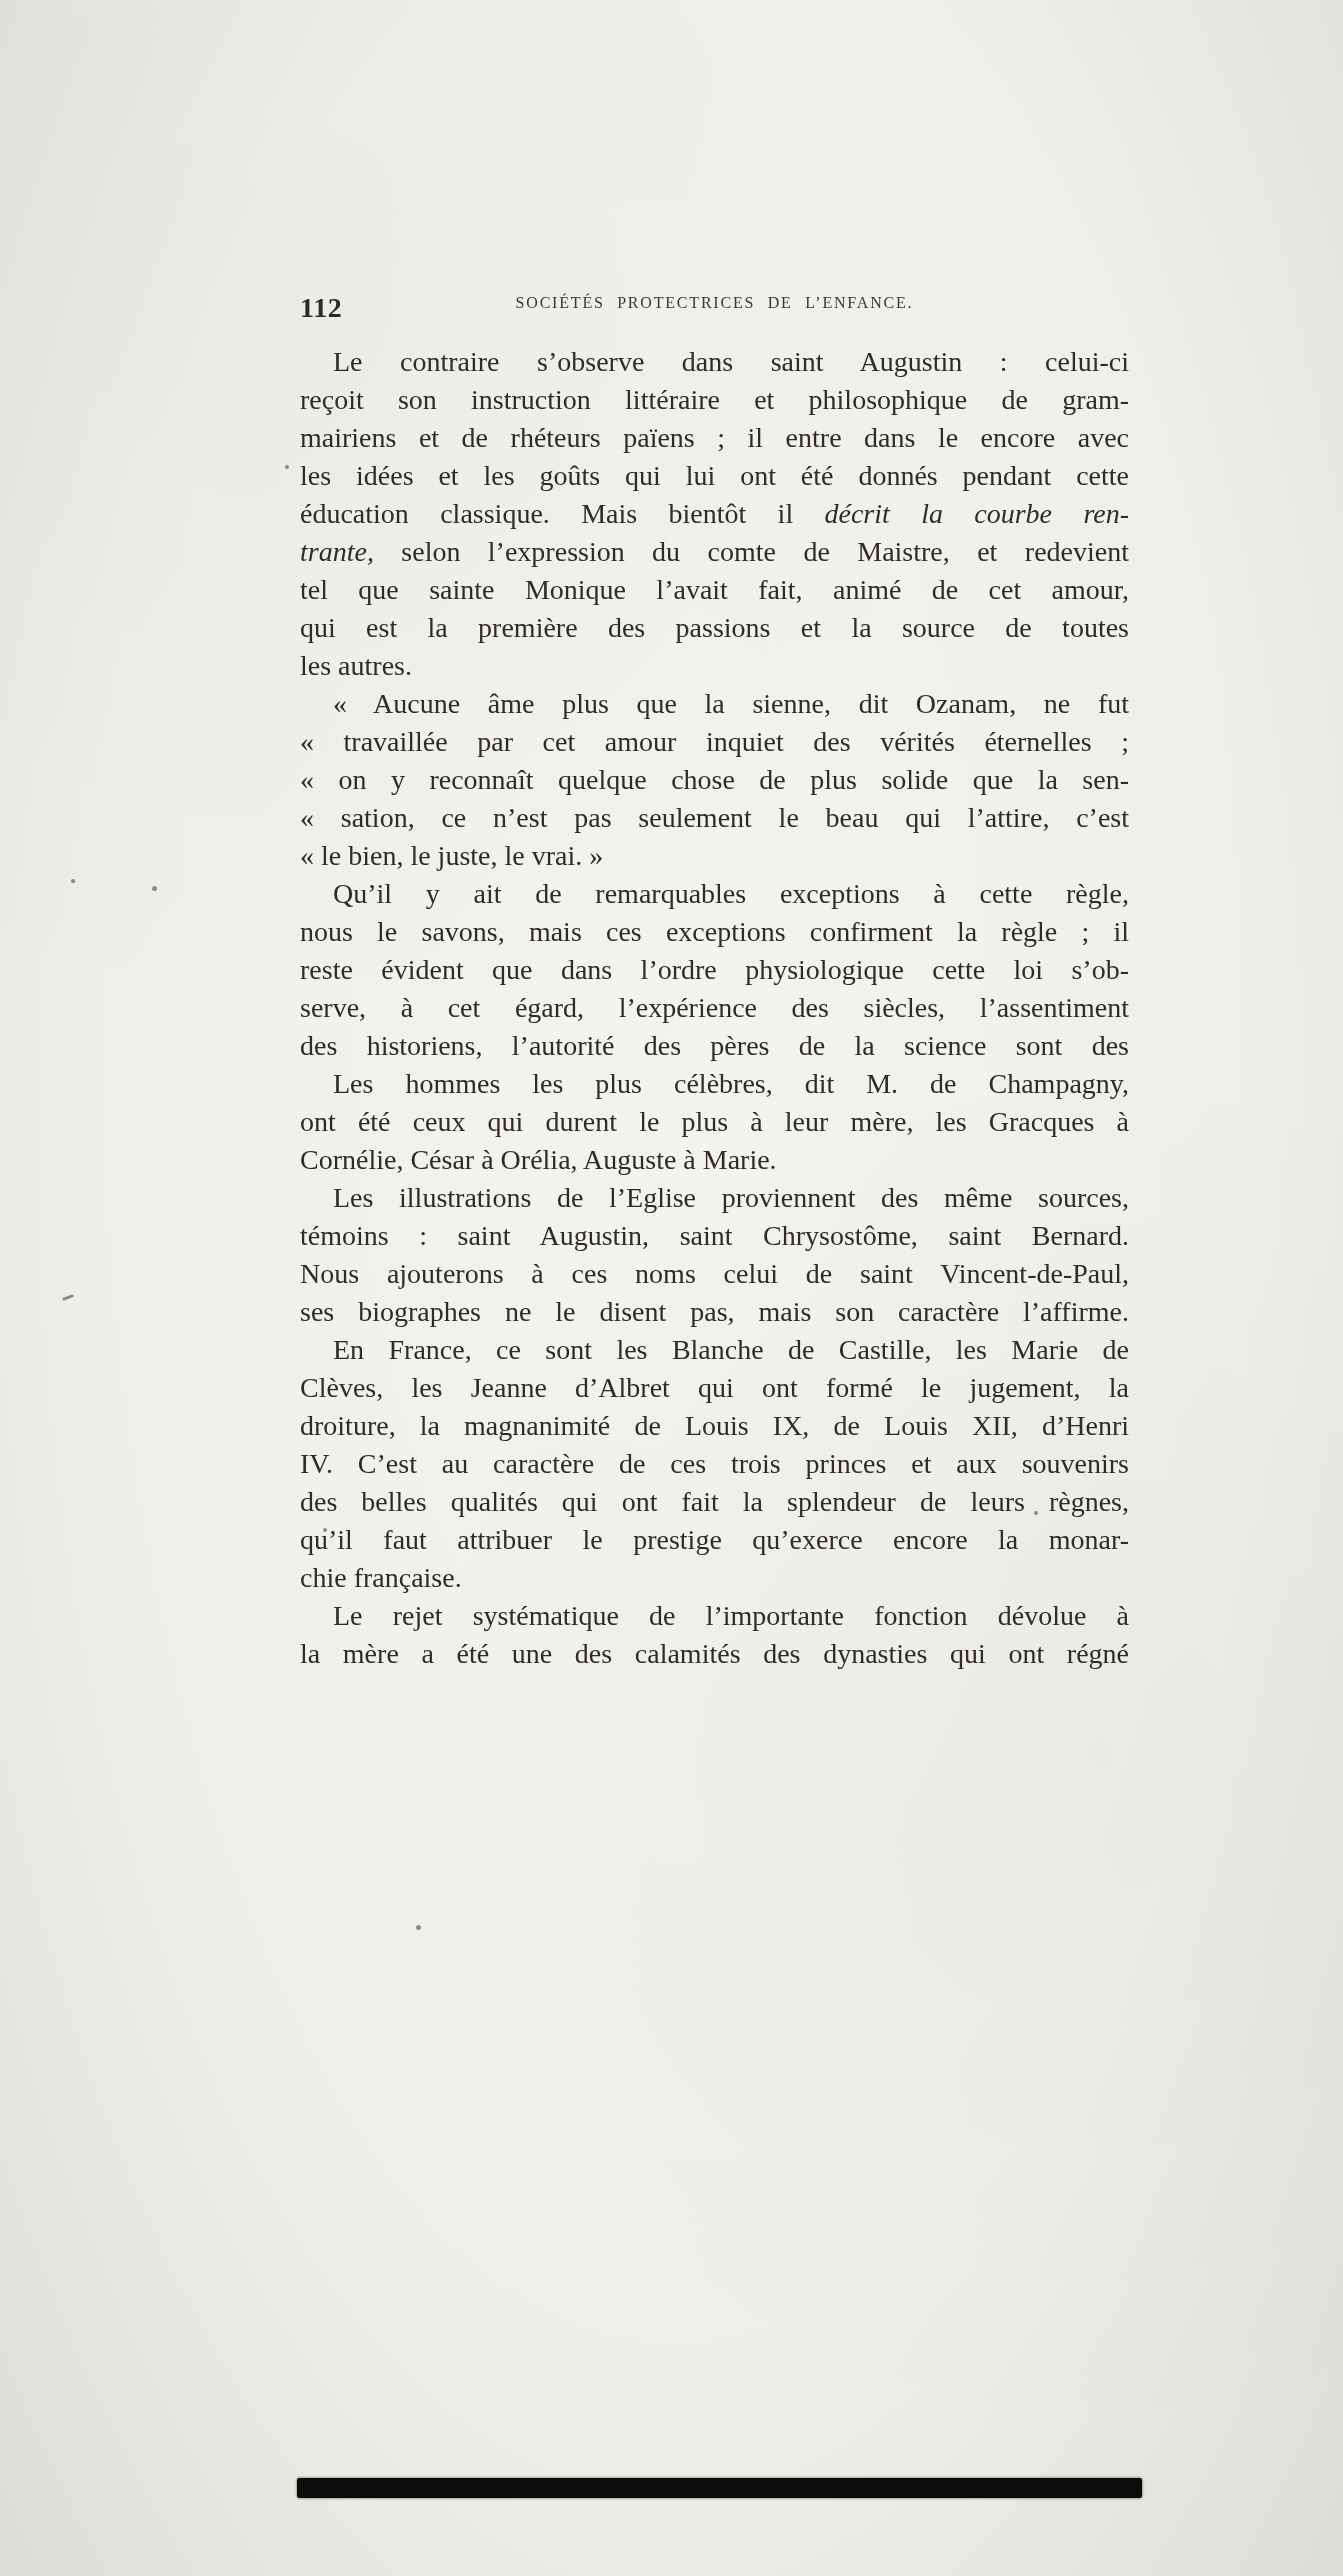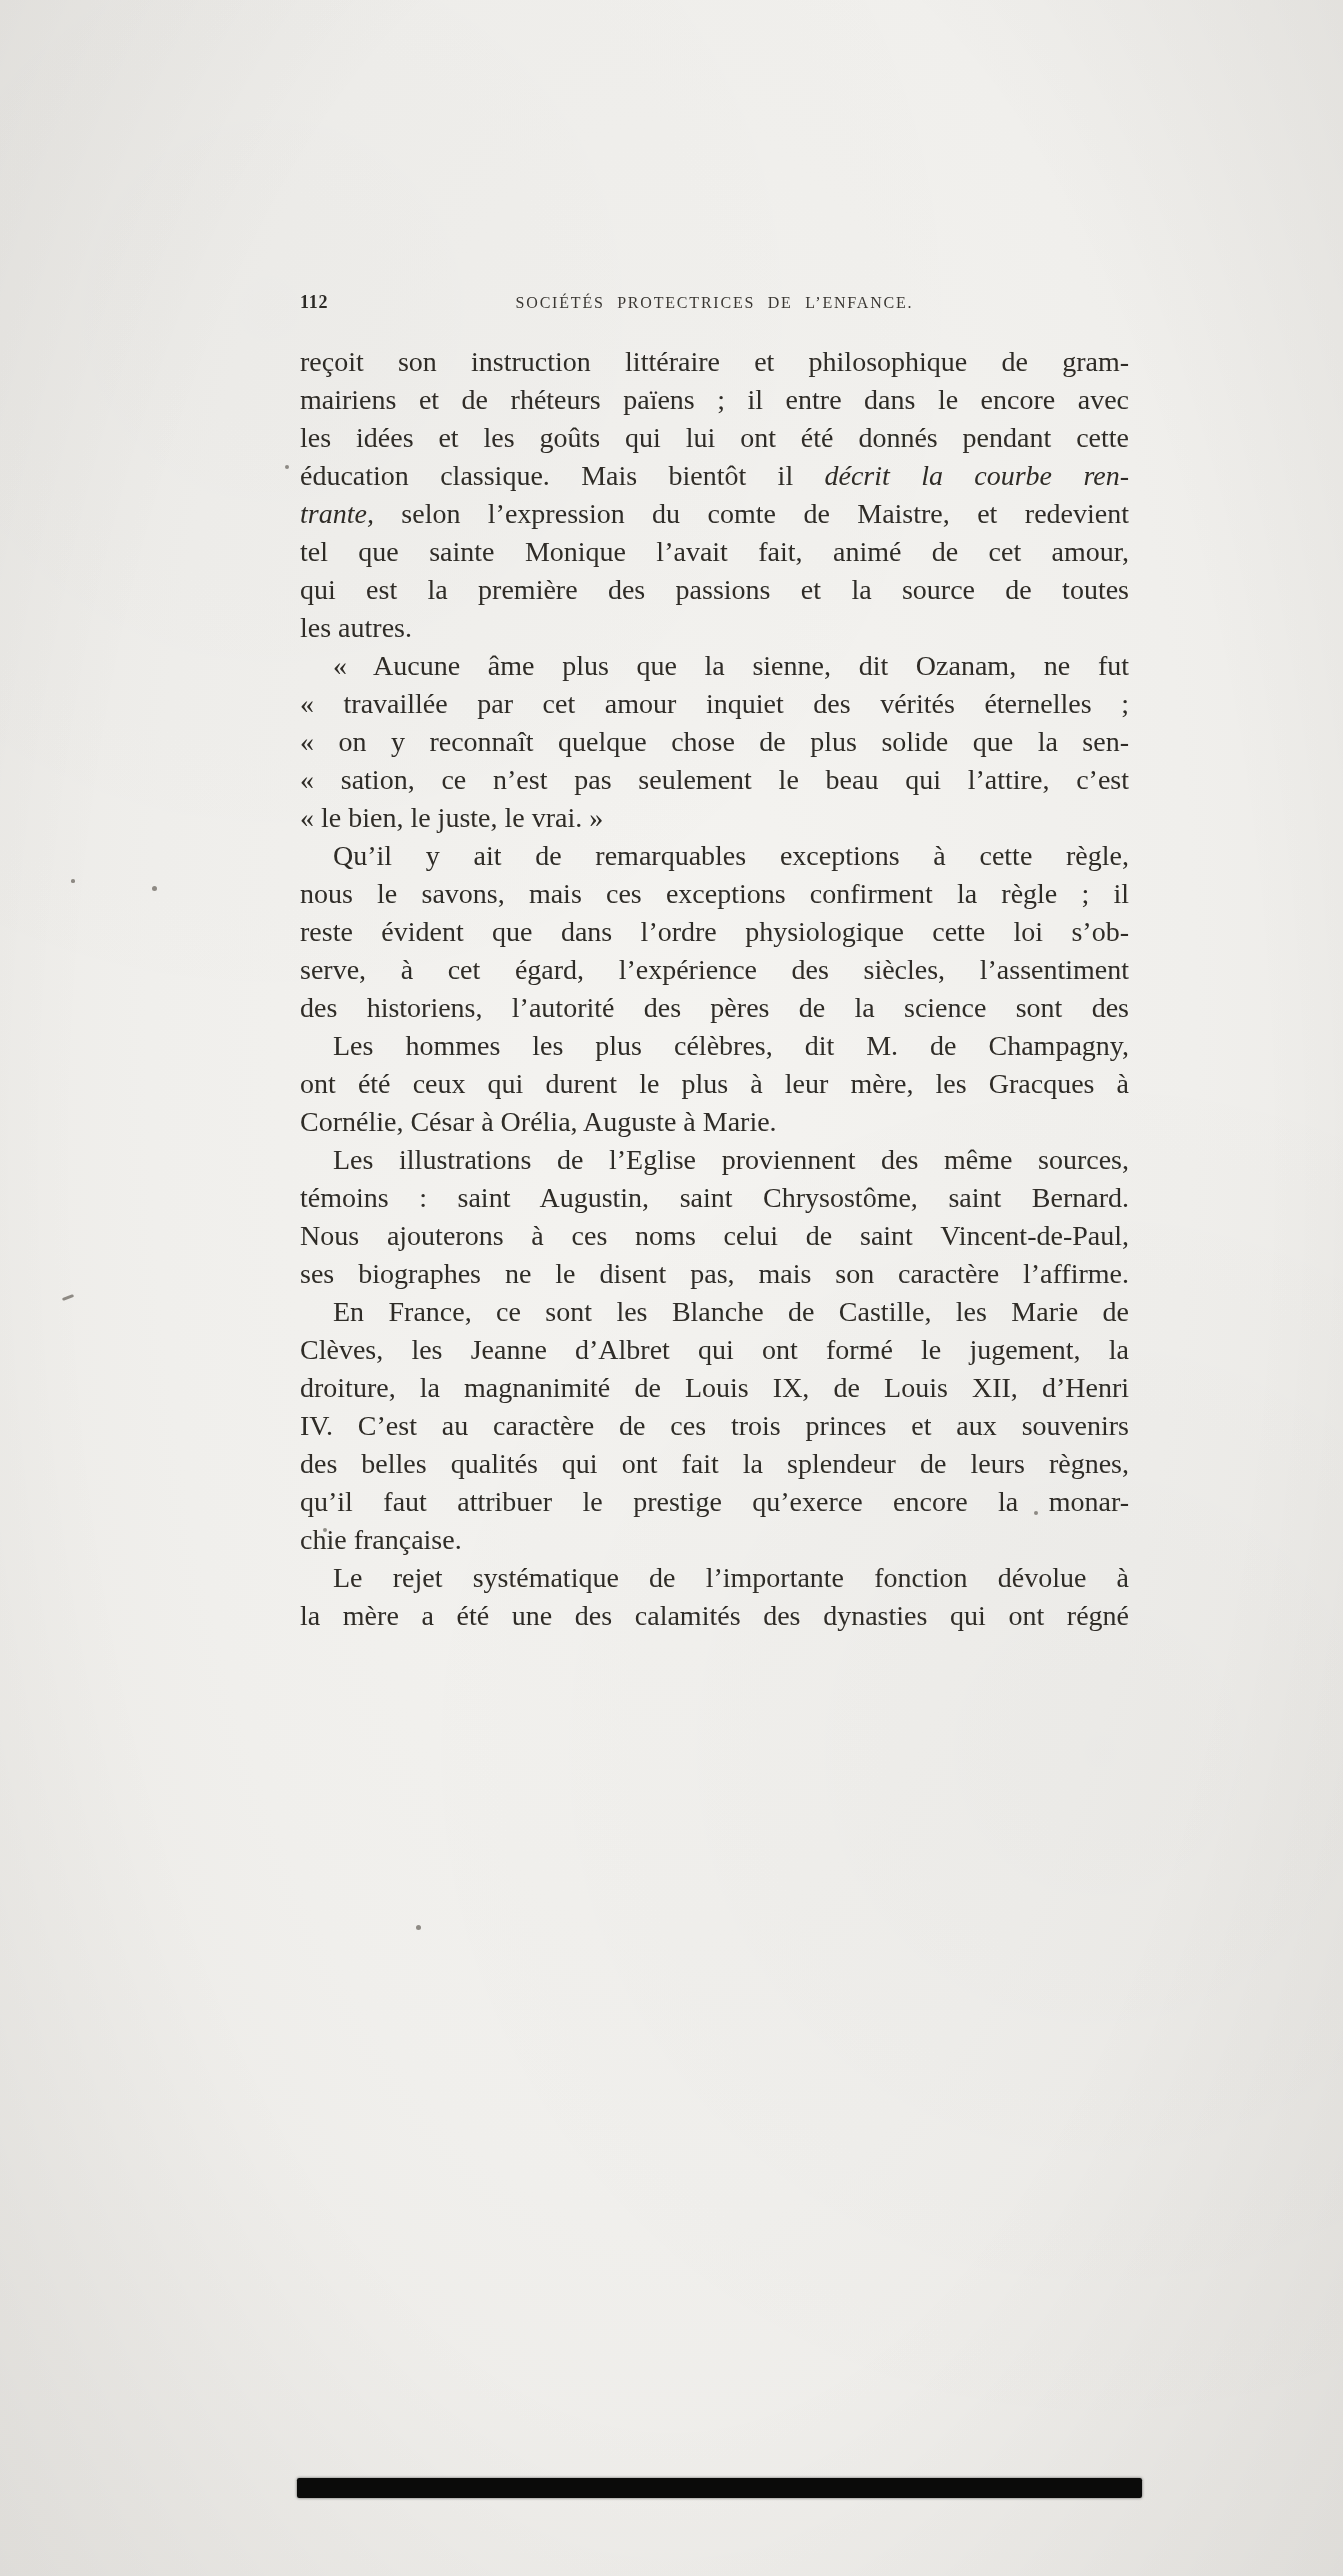--- a/index.html
+++ b/index.html
@@ -30,21 +30,21 @@
   }
 
   .page-header {
     position: relative;
     height: 31px;
     margin-bottom: 22px;
   }
   .page-number {
     position: absolute;
     left: 0; top: 1.5px;
-    font-size: 18px;
+    font-size: 28px;
     font-weight: 700;
     letter-spacing: 0.7px;
     color: #2c2a26;
   }
   .header-title {
     text-align: center;
     font-size: 16px;
     letter-spacing: 1.8px;
     word-spacing: 6.7px;
     color: #3a3733;
@@ -89,20 +89,21 @@
 <body>
 
 <div class="vignette"></div>
 
 <div class="page-content">
   <div class="page-header">
     <span class="page-number">112</span>
     <div class="header-title">SOCIÉTÉS PROTECTRICES DE L’ENFANCE.</div>
   </div>
   <div class="text-block" id="text-block">
+      <div class="line ind"><span>Le contraire s’observe dans saint Augustin : celui-ci</span></div>
       <div class="line"><span>reçoit son instruction littéraire et philosophique de gram-</span></div>
       <div class="line"><span>mairiens et de rhéteurs païens ; il entre dans le encore avec</span></div>
       <div class="line"><span>les idées et les goûts qui lui ont été donnés pendant cette</span></div>
       <div class="line"><span>éducation classique. Mais bientôt il </span><span class="it">décrit la courbe ren-</span></div>
       <div class="line"><span class="it">trante,</span><span> selon l’expression du comte de Maistre, et redevient</span></div>
       <div class="line"><span>tel que sainte Monique l’avait fait, animé de cet amour,</span></div>
       <div class="line"><span>qui est la première des passions et la source de toutes</span></div>
       <div class="line last"><span>les autres.</span></div>
       <div class="line ind"><span>« Aucune âme plus que la sienne, dit Ozanam, ne fut</span></div>
       <div class="line"><span>« travaillée par cet amour inquiet des vérités éternelles ;</span></div>

